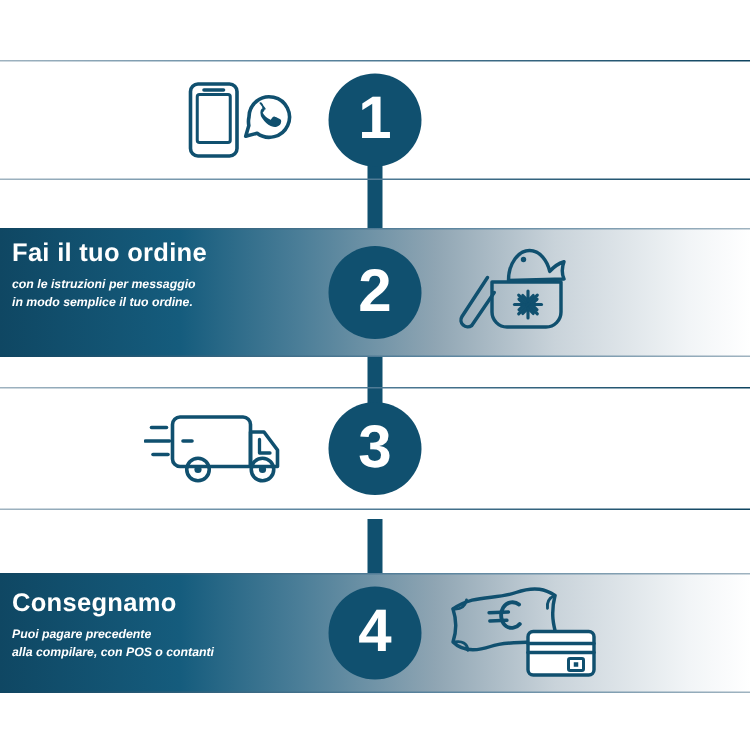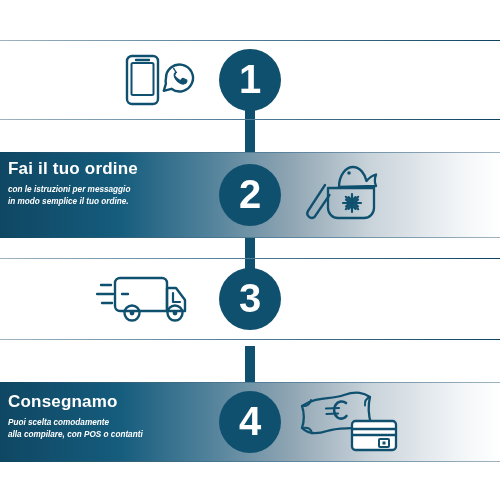--- a/index.html
+++ b/index.html
@@ -256,21 +256,21 @@
 
   <div class="band dark-left" style="top:382px;height:80px;">
     <div class="band-inner"></div>
     <div class="band-edge-top"></div>
     <div class="band-edge-bottom"></div>
   </div>
 
   <div class="text-block text-left" style="left:8px;top:393px;width:200px;">
     <div class="heading">Consegnamo</div>
     <div class="body">
-      <div>Puoi scelta comodamente</div>
+      <div>Puoi pagare precedente</div>
       <div>alla compilare, con POS o contanti</div>
     </div>
   </div>
 
   <div class="circle" style="top:391px;">
     <span class="num">4</span>
   </div>
 
   <div class="icon-wrap" style="left:294px;top:388px;width:108px;height:68px;">
     <svg width="108" height="68" viewBox="0 0 108 68" fill="none" stroke="#10506f" stroke-width="2.3" stroke-linecap="round" stroke-linejoin="round">

